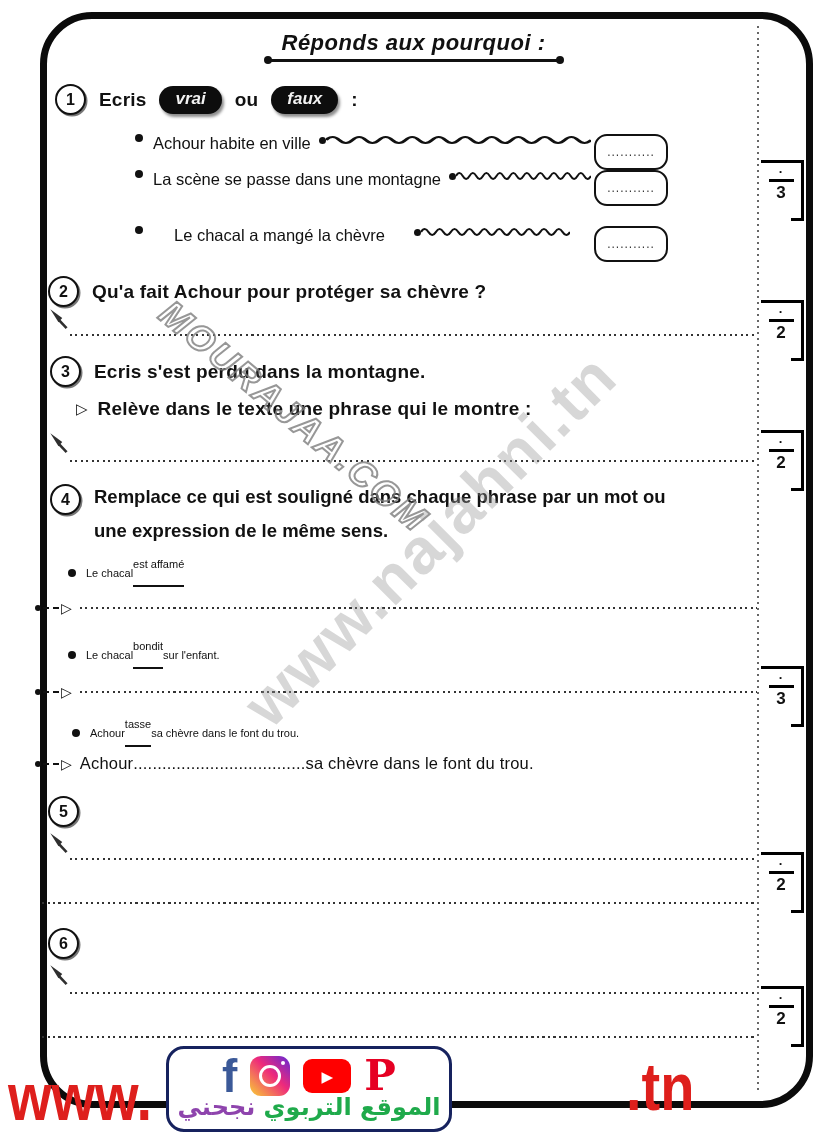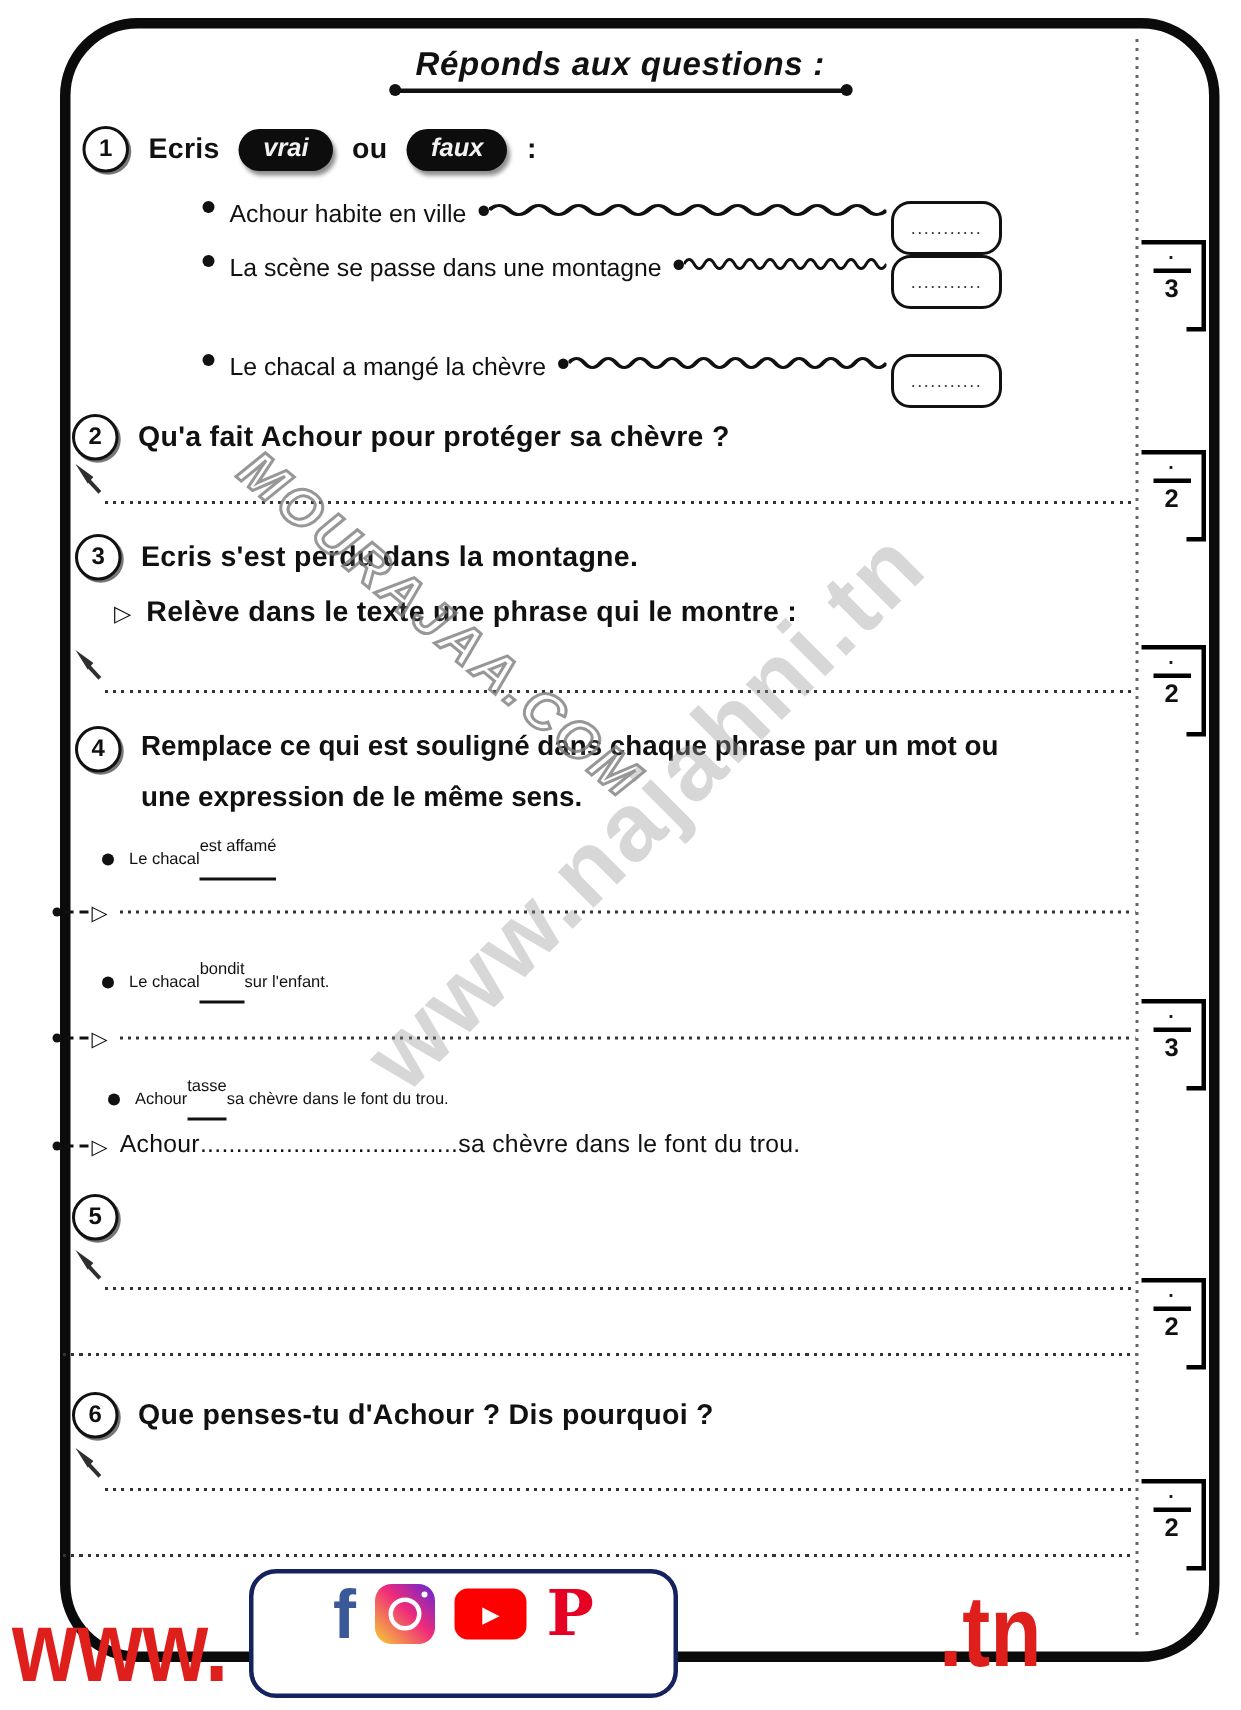--- a/index.html
+++ b/index.html
@@ -128,21 +128,21 @@
     direction:rtl;font-family:"DejaVu Sans", sans-serif;
     font-size:24px;font-weight:700;margin-top:-6px;white-space:nowrap;
   }
 </style>
 </head>
 <body>
 
 <div class="abs page-border"></div>
 <div class="abs margin-line"></div>
 
-<div class="abs title">Réponds aux questions :</div>
+<div class="abs title">Réponds aux pourquoi :</div>
 
 <div class="abs qrow" style="left:55px;top:84px;">
   <span class="qnum">1</span>
   <span class="qhead">Ecris</span>
   <span class="badge">vrai</span>
   <span class="qhead">ou</span>
   <span class="badge">faux</span>
   <span class="qhead">:</span>
 </div>
 
@@ -163,21 +163,21 @@
   <span class="tf-text">La scène se passe dans une montagne</span>
   <span class="wave-wrap">
       <span class="wdot"></span>
     <svg class="wave" viewBox="0 0 120 10" preserveAspectRatio="none">
         <path d="M0 5 Q3 0 6 5 T12 5 T18 5 T24 5 T30 5 T36 5 T42 5 T48 5 T54 5 T60 5 T66 5 T72 5 T78 5 T84 5 T90 5 T96 5 T102 5 T108 5 T114 5 T120 5" fill="none" stroke="#111" stroke-width="1.8"></path>
       </svg>
   </span>
   <span class="ans-box">...........</span>
 </div>
 
-<div class="abs tf-row" style="top:236px;">
+<div class="abs tf-row" style="top:226px;gap:21px;">
   <span class="bullet"></span>
   <span class="tf-text">Le chacal a mangé la chèvre</span>
   <span class="wave-wrap">
       <span class="wdot"></span>
     <svg class="wave" viewBox="0 0 120 10" preserveAspectRatio="none">
         <path d="M0 5 Q3 0 6 5 T12 5 T18 5 T24 5 T30 5 T36 5 T42 5 T48 5 T54 5 T60 5 T66 5 T72 5 T78 5 T84 5 T90 5 T96 5 T102 5 T108 5 T114 5 T120 5" fill="none" stroke="#111" stroke-width="1.8"></path>
       </svg>
   </span>
   <span class="ans-box">...........</span>
 </div>
@@ -260,21 +260,20 @@
 </div>
 <svg class="abs pen" style="left:46px;top:830px;" viewBox="0 0 24 24">
   <path d="M4 3 L15 11 L11.5 15 Z" fill="#2f2f2f"></path>
     <path d="M12 13 L19 20.5" stroke="#2f2f2f" stroke-width="2.4" fill="none"></path>
 </svg>
 <div class="abs dotline" style="left:70px;top:858px;width:685px;"></div>
 <div class="abs dotline" style="left:42px;top:902px;width:715px;"></div>
 
 <div class="abs qrow" style="left:48px;top:928px;">
   <span class="qnum">6</span>
-  <span class="qhead">Que penses-tu d'Achour ? Dis pourquoi ?</span>
 </div>
 <svg class="abs pen" style="left:46px;top:962px;" viewBox="0 0 24 24">
   <path d="M4 3 L15 11 L11.5 15 Z" fill="#2f2f2f"></path>
     <path d="M12 13 L19 20.5" stroke="#2f2f2f" stroke-width="2.4" fill="none"></path>
 </svg>
 <div class="abs dotline" style="left:70px;top:992px;width:685px;"></div>
 <div class="abs dotline" style="left:42px;top:1036px;width:713px;"></div>
 
 <div class="abs score" style="top:160px;">
   <div class="frac">
@@ -327,13 +326,17 @@
 
 <div class="abs footer-badge">
   <div class="icons-row">
     <span class="fb" style="color:#3b5998;">f</span>
     <span class="ig"></span>
     <span class="yt" style="background:#ff0000;">
         <span>▶</span>
       </span>
     <span class="pin" style="color:#e60023;">P</span>
   </div>
+  <div class="site-name">
+    <span style="color:#1faa4b;">الموقع التربوي</span>
+    <span style="color:#8e44ad;">نجحني</span>
+  </div>
 </div>
 
 </body></html>

